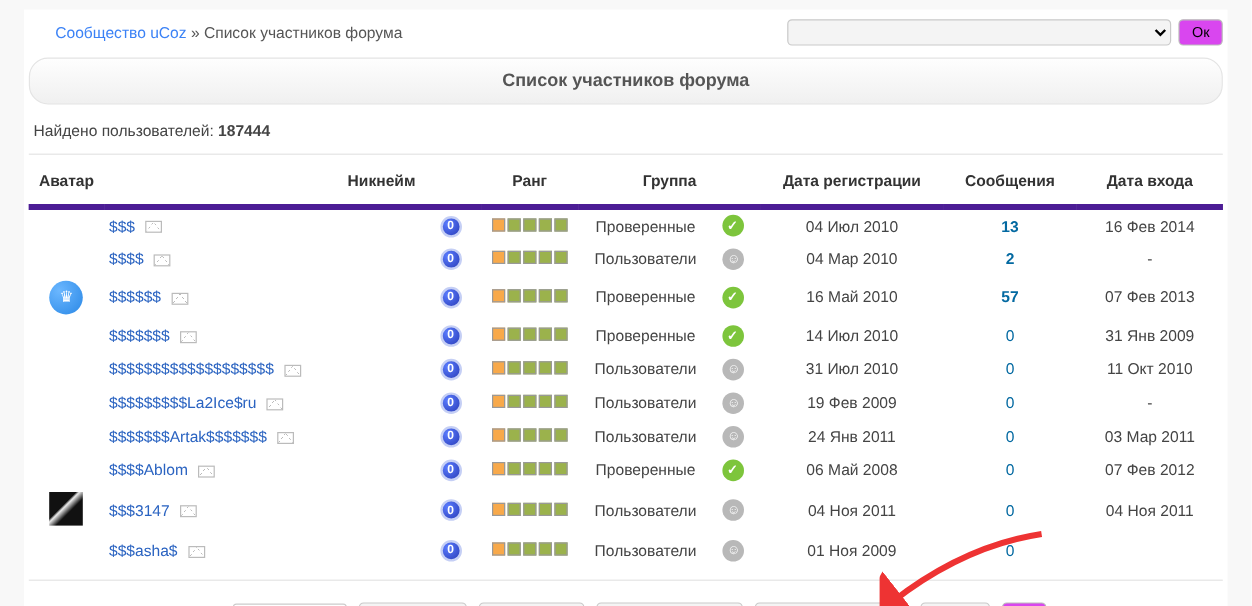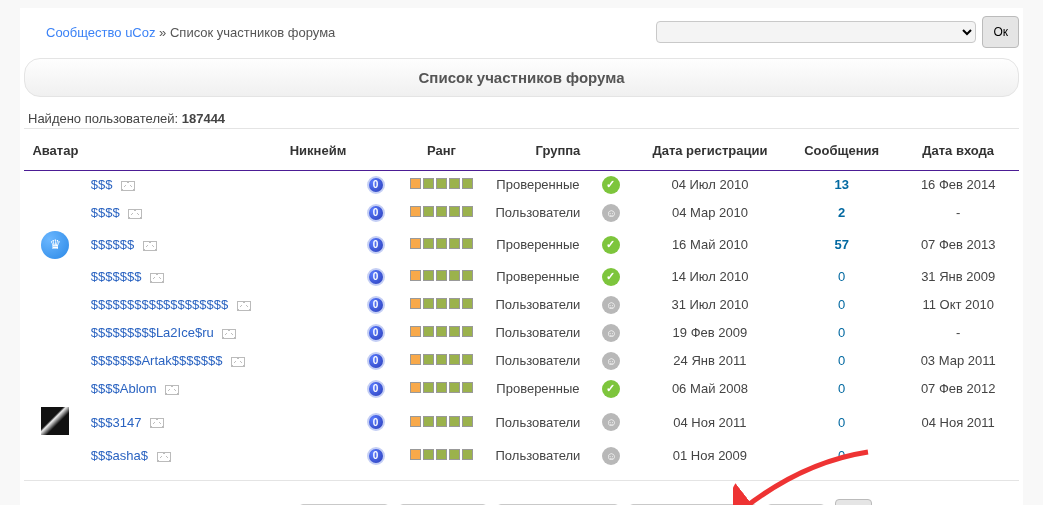--- a/index.html
+++ b/index.html
@@ -33,63 +33,63 @@
     height: 22px;
   }
   select.native.wide { width: 320px; }
   select.native.mid  { width: 90px; }
   select.native.mid2 { width: 88px; }
   select.native.grp  { width: 122px; }
   select.native.sort { width: 128px; }
   select.native.pp   { width: 58px; }
 
   button.native {
-    background: #e5e5e5;
+    background: #d946ef;
     border: 1px solid #bbb;
     border-radius: 4px;
     padding: 2px 10px;
     font-size: 12px;
-    height: 32px;
+    height: 22px;
     cursor: pointer;
   }
 
   .header-band {
     margin: 0 0 14px;
     padding: 10px 0;
     background: linear-gradient(#fefefe,#f0f0f0);
     border: 1px solid #e4e4e4;
     border-radius: 16px;
     text-align: center;
     font-weight: bold;
     color: #555;
     font-size: 15px;
   }
 
   .meta-row {
     display: flex;
     justify-content: space-between;
-    padding: 0 4px 2px 4px;
+    padding: 0 4px 12px 4px;
     border-bottom: 1px solid #e4e4e4;
     color: #444;
   }
   .meta-row b { font-weight: bold; }
   .pager a { margin: 0 2px; }
 
   table.members {
     width: 100%;
     border-collapse: collapse;
     margin-top: 4px;
   }
   table.members th {
     text-align: center;
     font-weight: bold;
     font-size: 13px;
     color: #333;
     padding: 10px 4px 12px;
-    border-bottom: 1px solid #4c1d95;
+    border-bottom: 5px solid #4c1d95;
   }
   table.members th.left { text-align: right; }
   table.members td {
     padding: 4px 4px;
     text-align: center;
     color: #444;
     vertical-align: middle;
     height: 28px;
   }
   table.members td.left { text-align: left; white-space: nowrap; }

